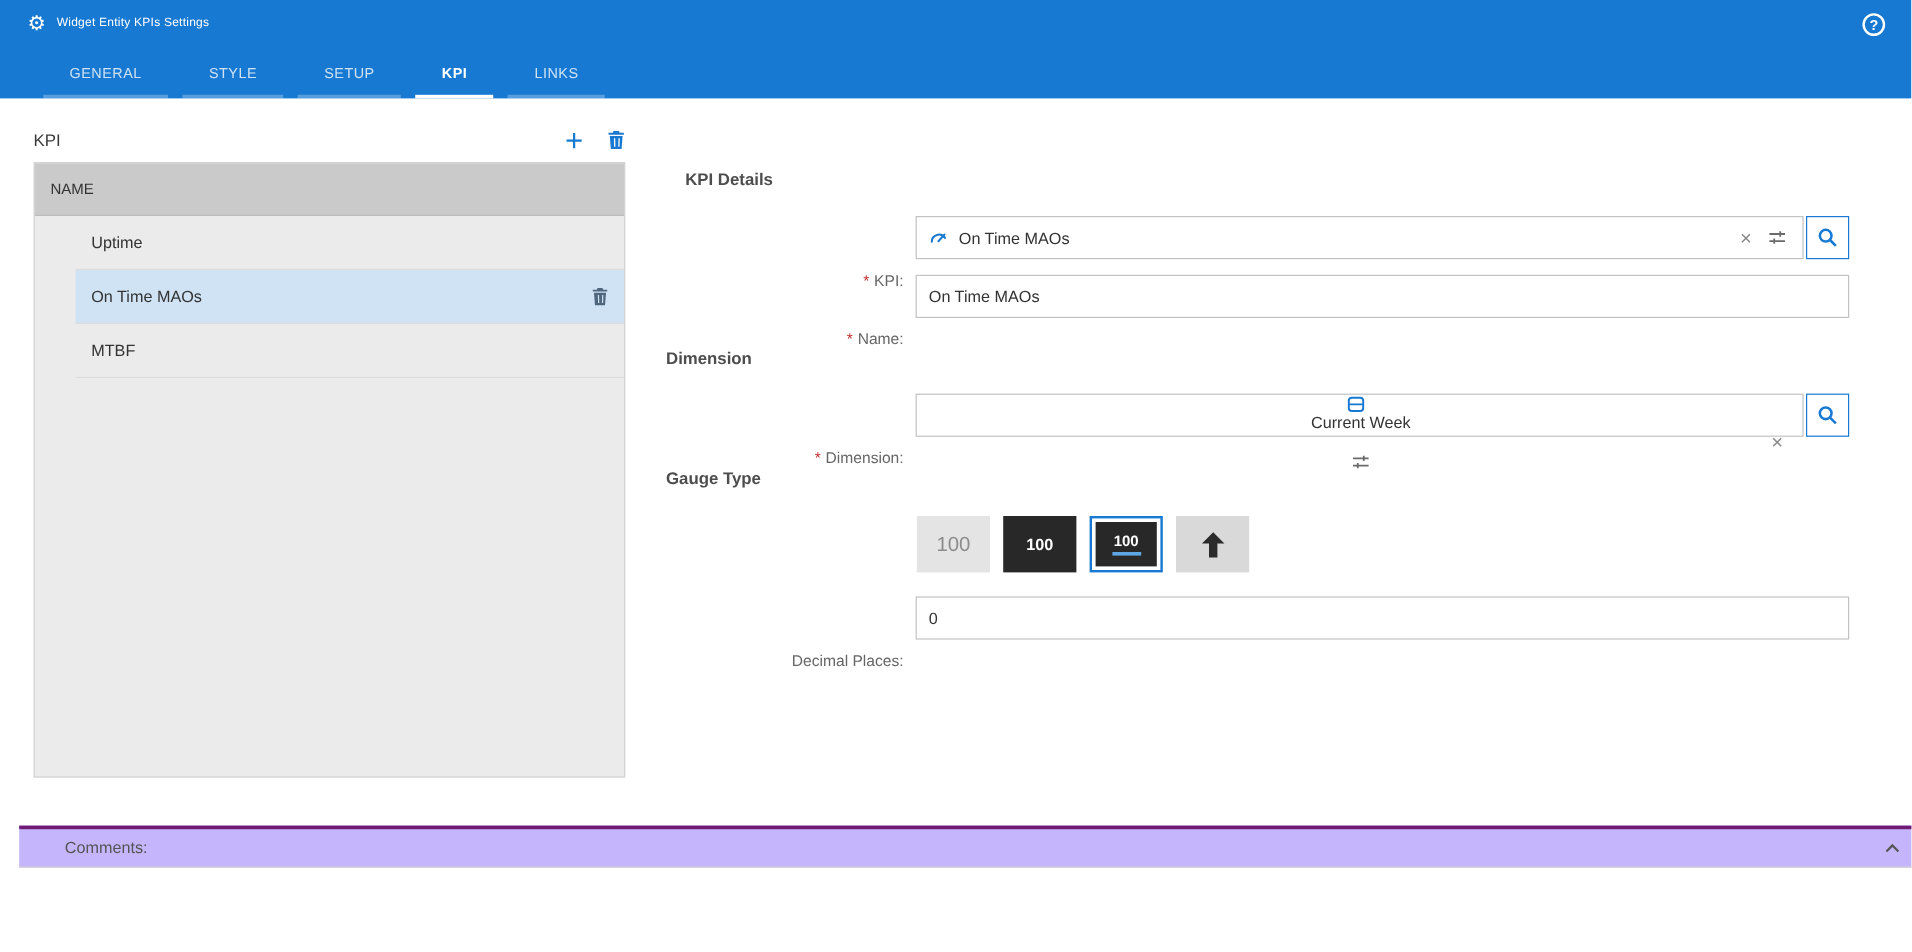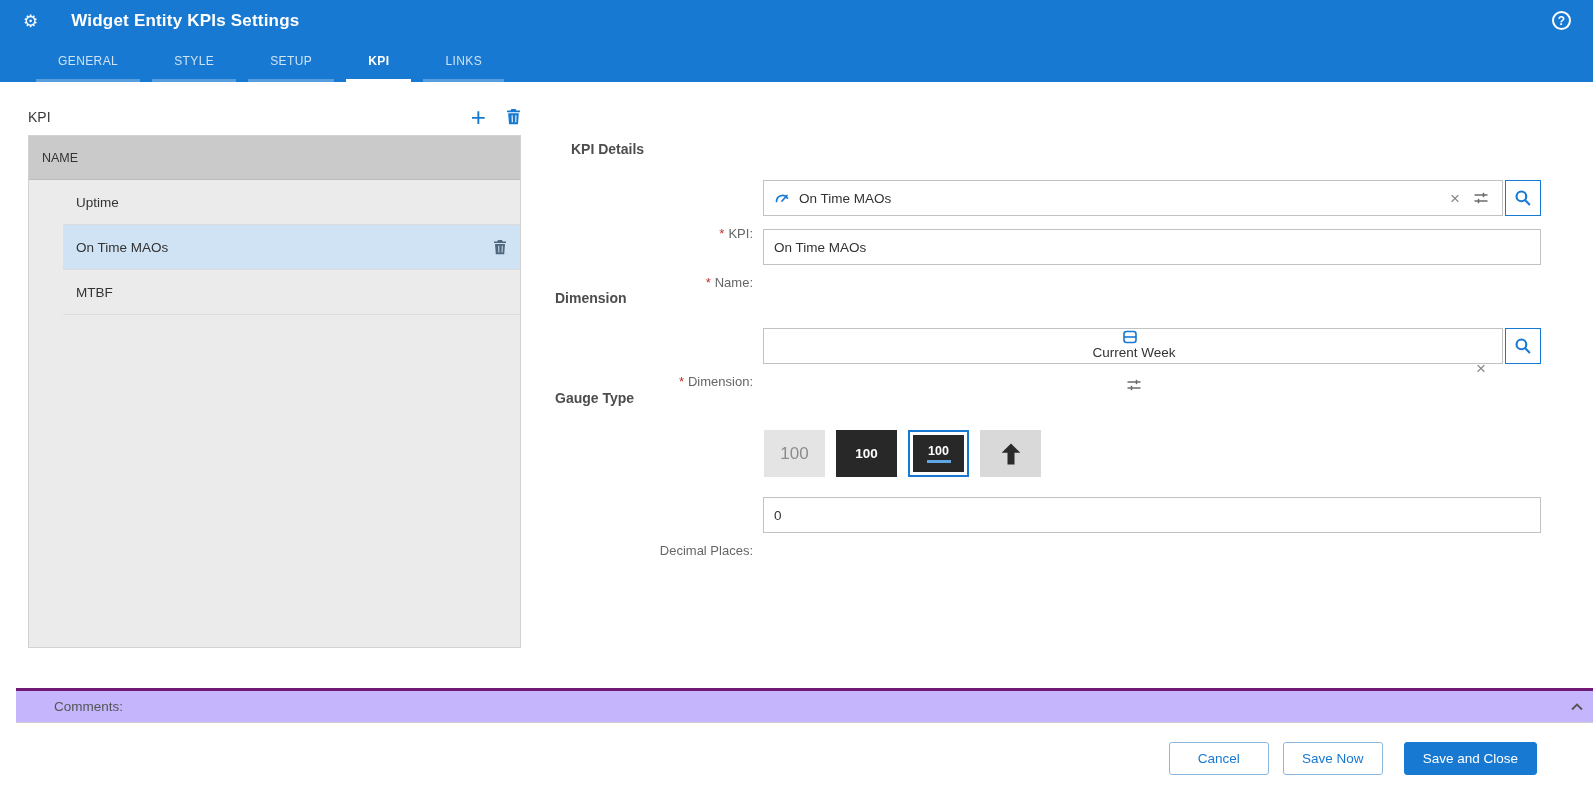--- a/index.html
+++ b/index.html
@@ -5,21 +5,21 @@
   * { box-sizing: border-box; margin: 0; padding: 0; }
   html, body { width: 1593px; height: 793px; }
   body { font-family: "Liberation Sans", "DejaVu Sans", sans-serif; background: #fff; }
 
   .app { position: relative; width: 1593px; height: 793px; background: #fff; overflow: hidden; }
 
   
   .header { position: absolute; top: 0; left: 0; width: 100%; height: 82px; background: #1779d1; }
   .title-row { position: absolute; top: 11px; left: 23px; display: flex; align-items: center; gap: 9px; color: #fff; }
   .gear { font-size: 17px; line-height: 1; }
-  .app-title { font-size: 17px; font-weight: 700; letter-spacing: .2px; margin-left: 24px; }
+  .app-title { font-size: 10px; font-weight: 400; letter-spacing: .2px; }
   .help-btn { position: absolute; top: 11px; right: 22px; width: 19px; height: 19px; border: 2px solid #fff;
               border-radius: 50%; color: #fff; font-size: 12px; font-weight: bold;
               display: flex; align-items: center; justify-content: center; cursor: pointer; }
   .tabs { position: absolute; bottom: 0; left: 36px; display: flex; }
   .tab { margin-right: 12px; padding: 11px 22px 11px; font-size: 12px; letter-spacing: .4px;
          color: #cfe2f4; border-bottom: 3px solid rgba(255,255,255,.28); cursor: pointer; }
   .tab.active { color: #fff; font-weight: bold; border-bottom-color: #fff; }
 
   
   .kpi-panel-title-row { position: absolute; left: 28px; top: 103px; width: 493px; height: 28px;
@@ -232,19 +232,14 @@
 
   <div class="comments-bar">
     <span class="comments-label">Comments:</span>
     <span class="comments-toggle">
       <svg width="16" height="16" viewBox="0 0 16 16" fill="none" stroke="#555" stroke-width="1.8">
           <polyline points="3,10.5 8,5.5 13,10.5"></polyline>
         </svg>
     </span>
   </div>
 
-  <div class="footer">
-    <button class="btn btn-outline">Cancel</button>
-    <button class="btn btn-outline">Save Now</button>
-    <button class="btn btn-primary">Save and Close</button>
-  </div>
 
 </div>
 
 </body></html>

